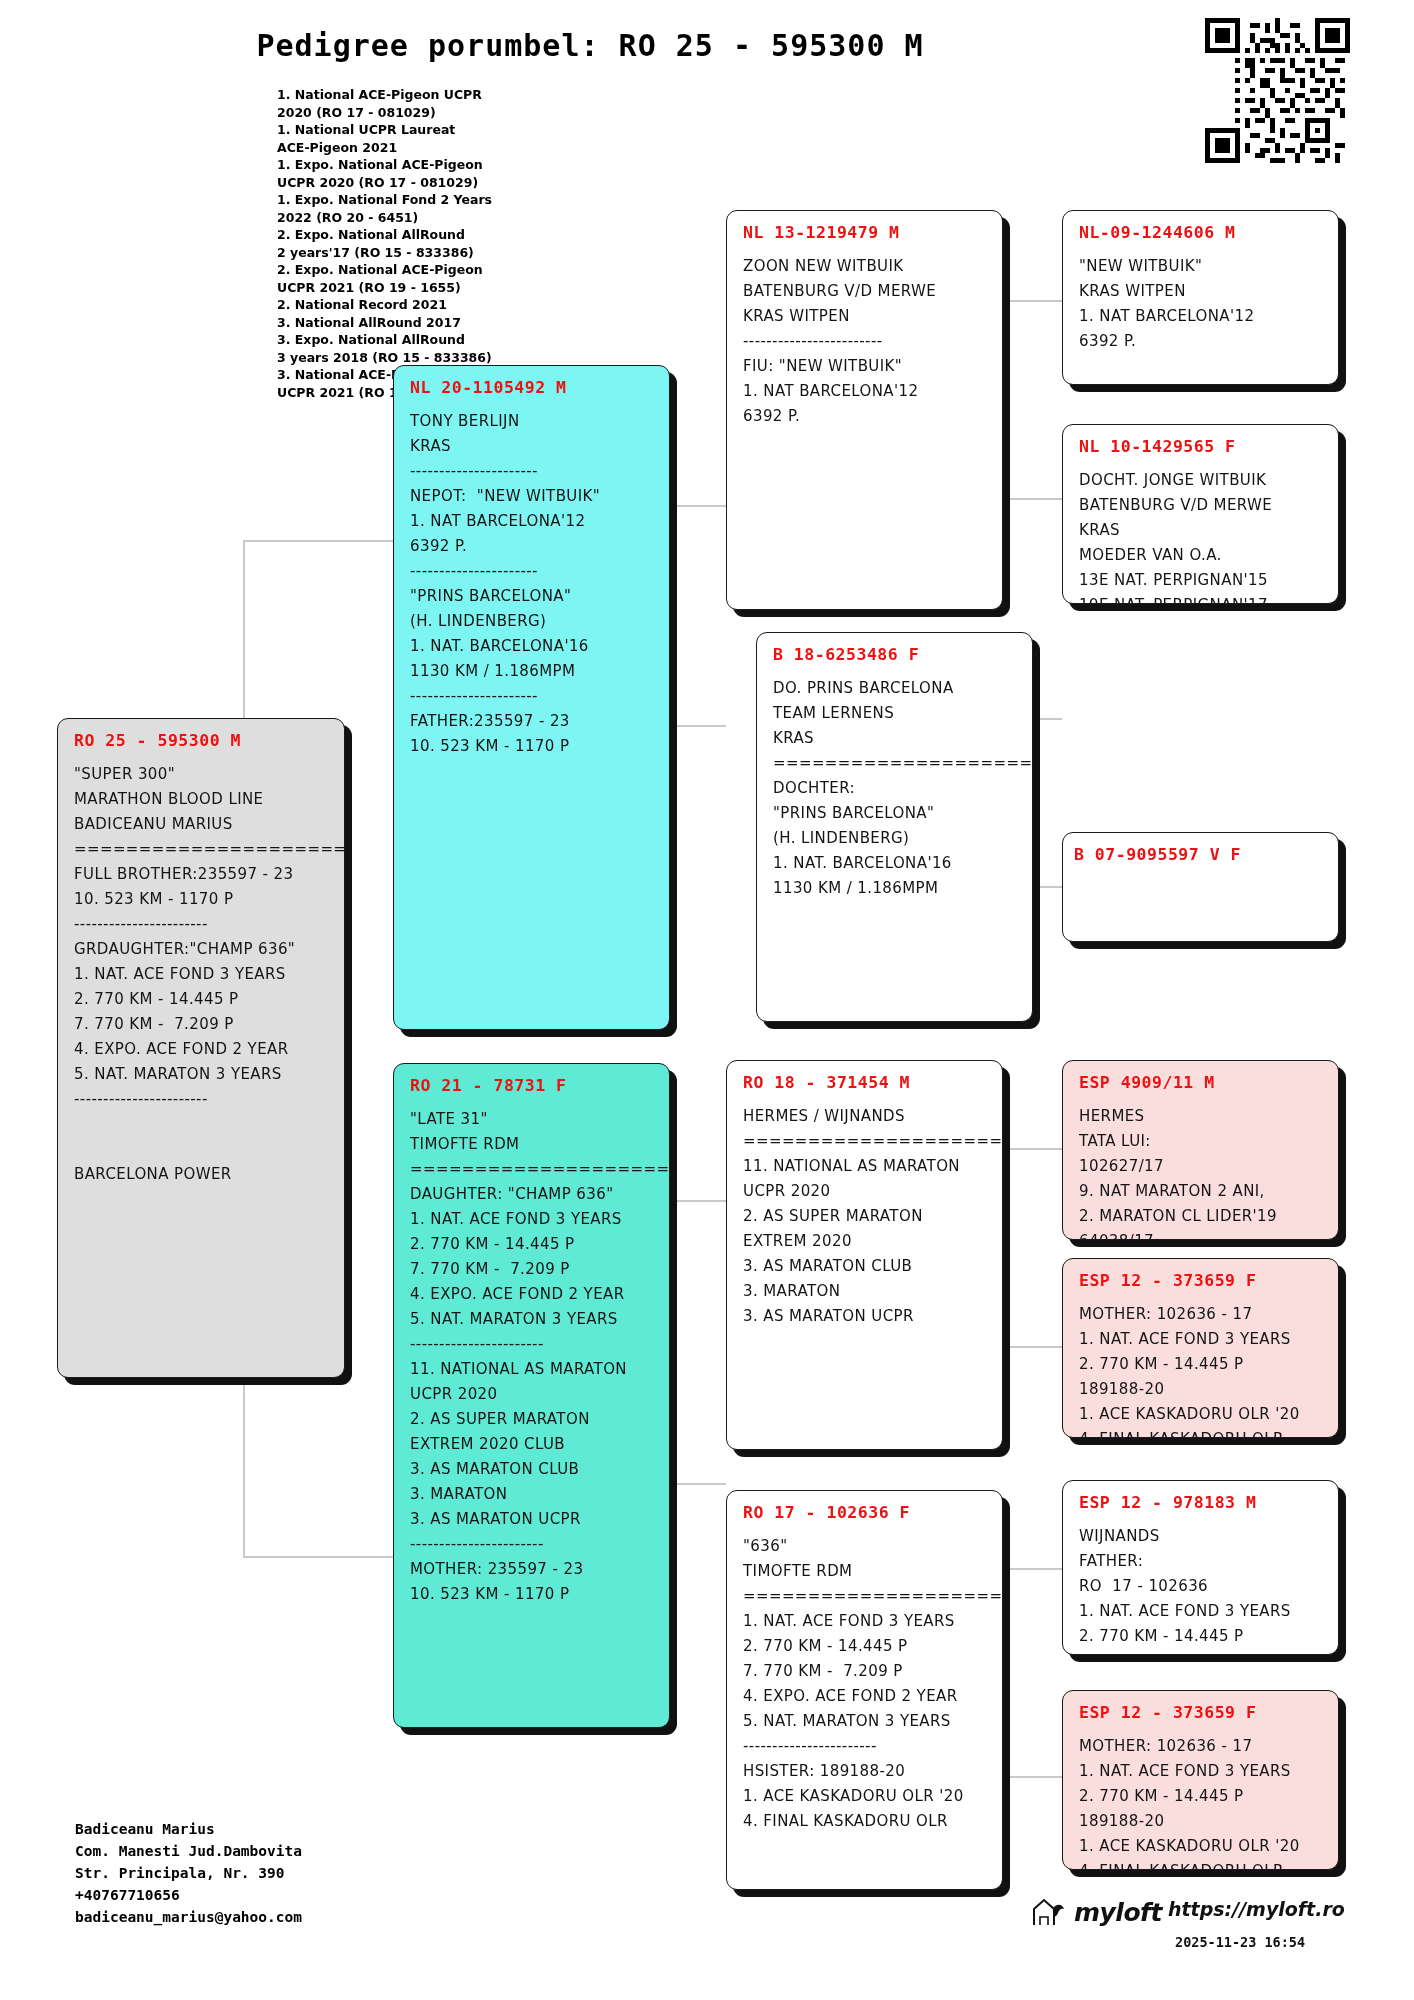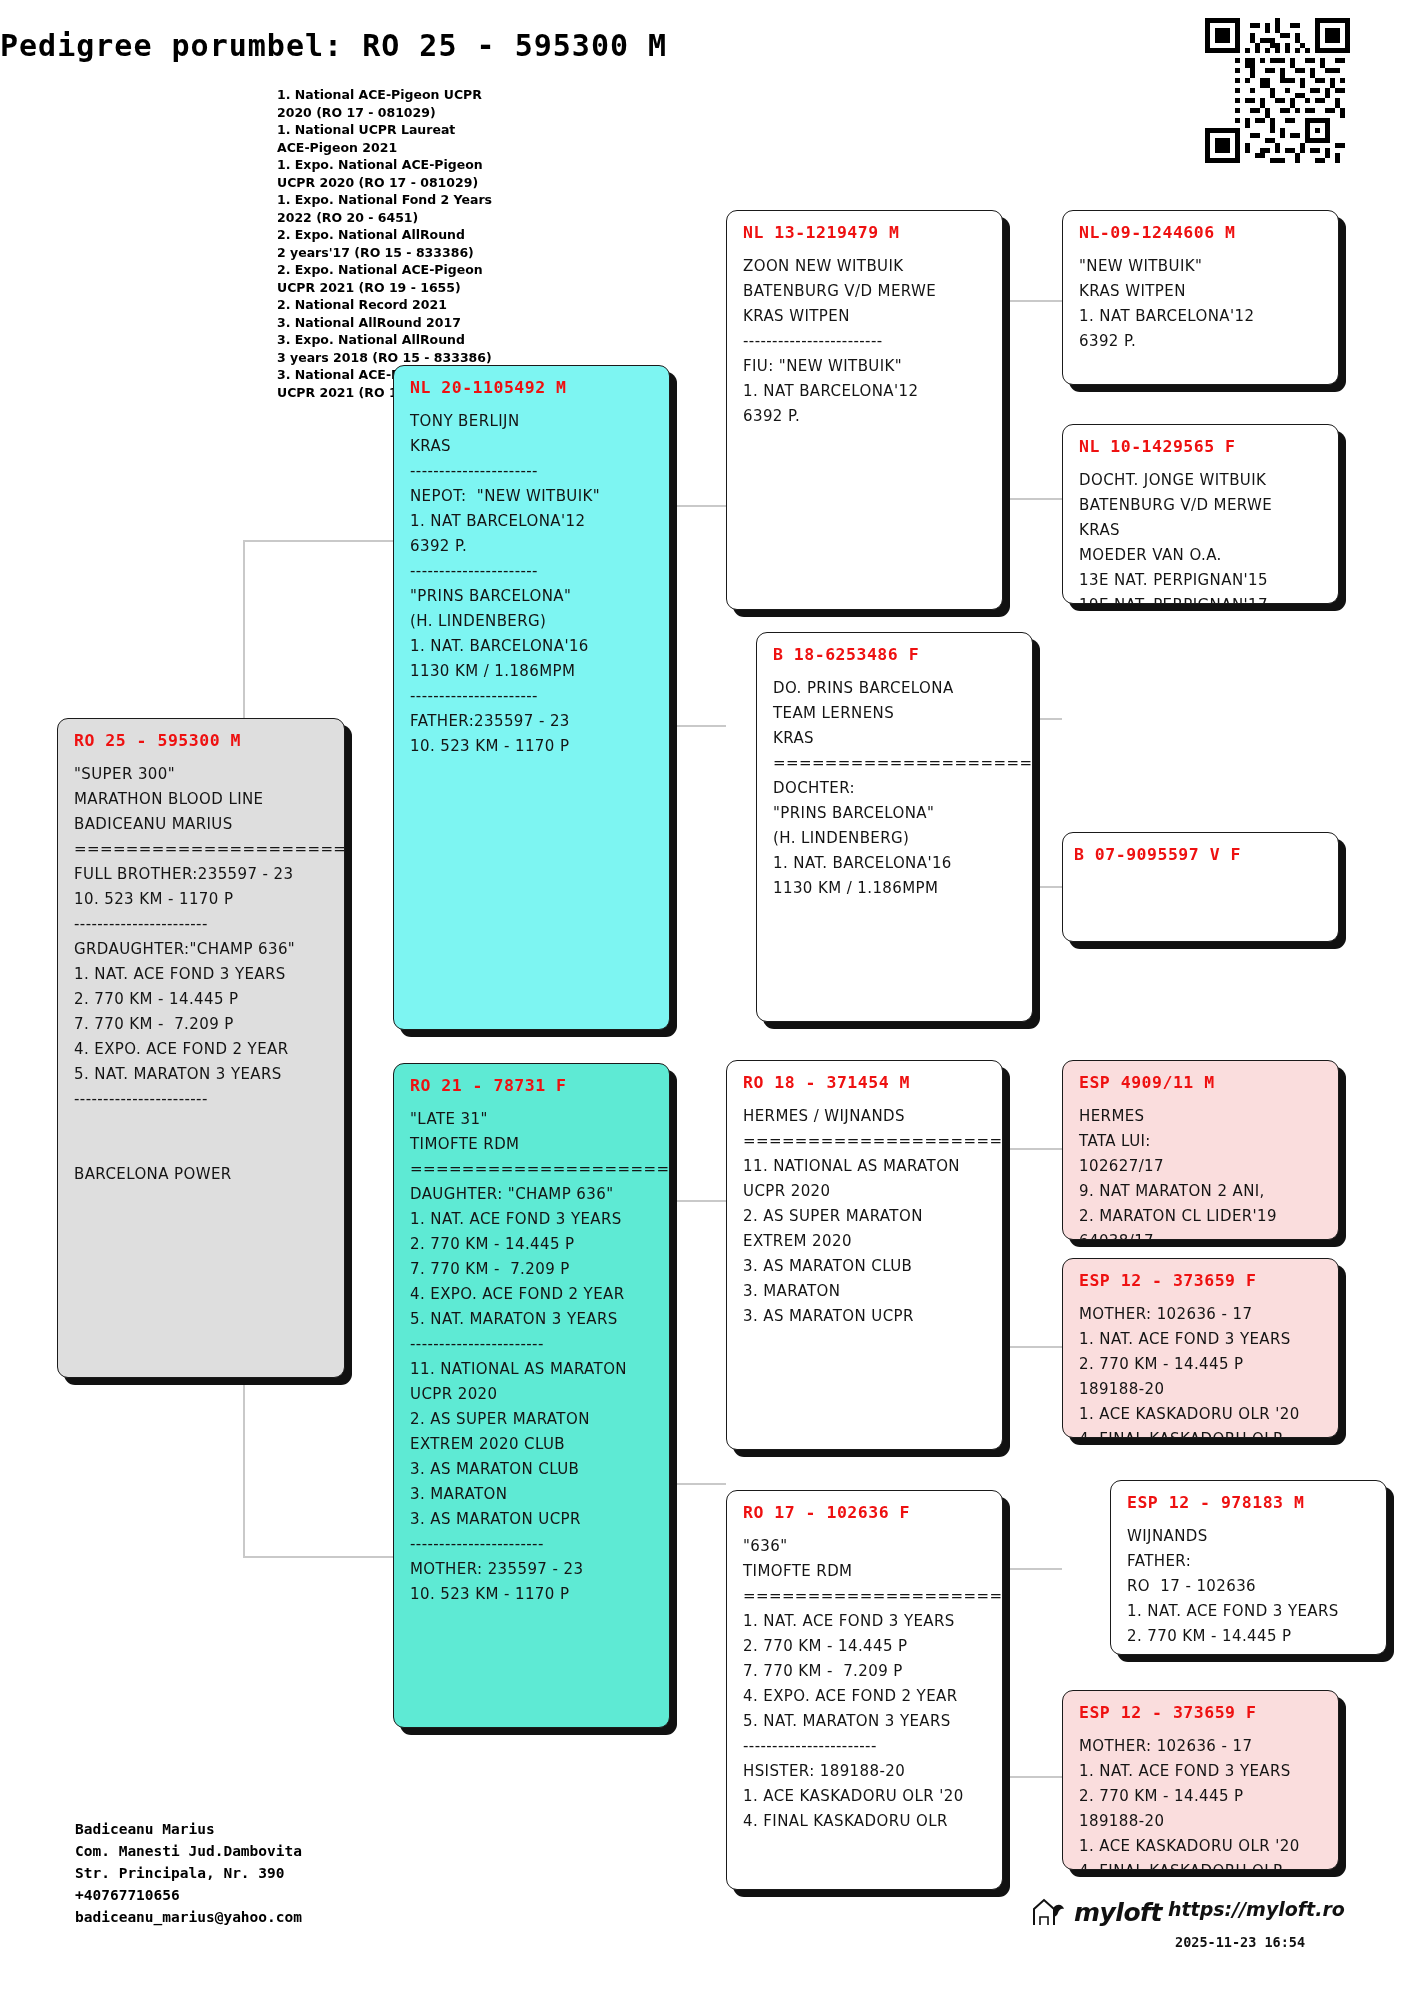--- a/index.html
+++ b/index.html
@@ -8,21 +8,21 @@
     background:#ffffff;
     font-family:"DejaVu Sans Mono","Liberation Mono",monospace;
     position:relative;
     overflow:hidden;
   }
   .page{position:absolute;left:0;top:0;width:1414px;height:2000px;}
 
   
   .title{
     position:absolute;left:0;top:28px;width:1180px;
-    text-align:left;
+    text-align:center;
     font-family:"DejaVu Sans Mono","Liberation Mono",monospace;
     font-weight:bold;
     font-size:30px;
     letter-spacing:1px;
     color:#000;
   }
   .hdr-cols{
     position:absolute;left:277px;top:86px;width:950px;
     display:flex;gap:0px;flex-direction:column;
   }
@@ -87,21 +87,21 @@
   #card-gm1 {left:756px;top:632px;width:277px;height:390px;}
   #card-gm2 {left:726px;top:1060px;width:277px;height:390px;}
   #card-gf3 {left:726px;top:1490px;width:277px;height:400px;}
 
   #card-s1 {left:1062px;top:210px;width:277px;height:175px;}
   #card-s2 {left:1062px;top:424px;width:277px;height:180px;}
   #card-s3 {left:1062px;top:632px;width:277px;height:180px;}
   #card-s4 {left:1062px;top:832px;width:277px;height:110px;padding-left:11px;}
   #card-s5 {left:1062px;top:1060px;width:277px;height:180px;}
   #card-s6 {left:1062px;top:1258px;width:277px;height:180px;}
-  #card-s7 {left:1062px;top:1480px;width:277px;height:175px;margin-left:48px;}
+  #card-s7 {left:1062px;top:1480px;width:277px;height:175px;}
   #card-s8 {left:1062px;top:1690px;width:277px;height:180px;}
 
   
   .conn{position:absolute;background:#c9c9c9;}
 
   
   .footer-addr{
     position:absolute;left:75px;top:1818px;
     font-family:"DejaVu Sans Mono","Liberation Mono",monospace;
     font-weight:bold;font-size:14.5px;line-height:22px;color:#000;

